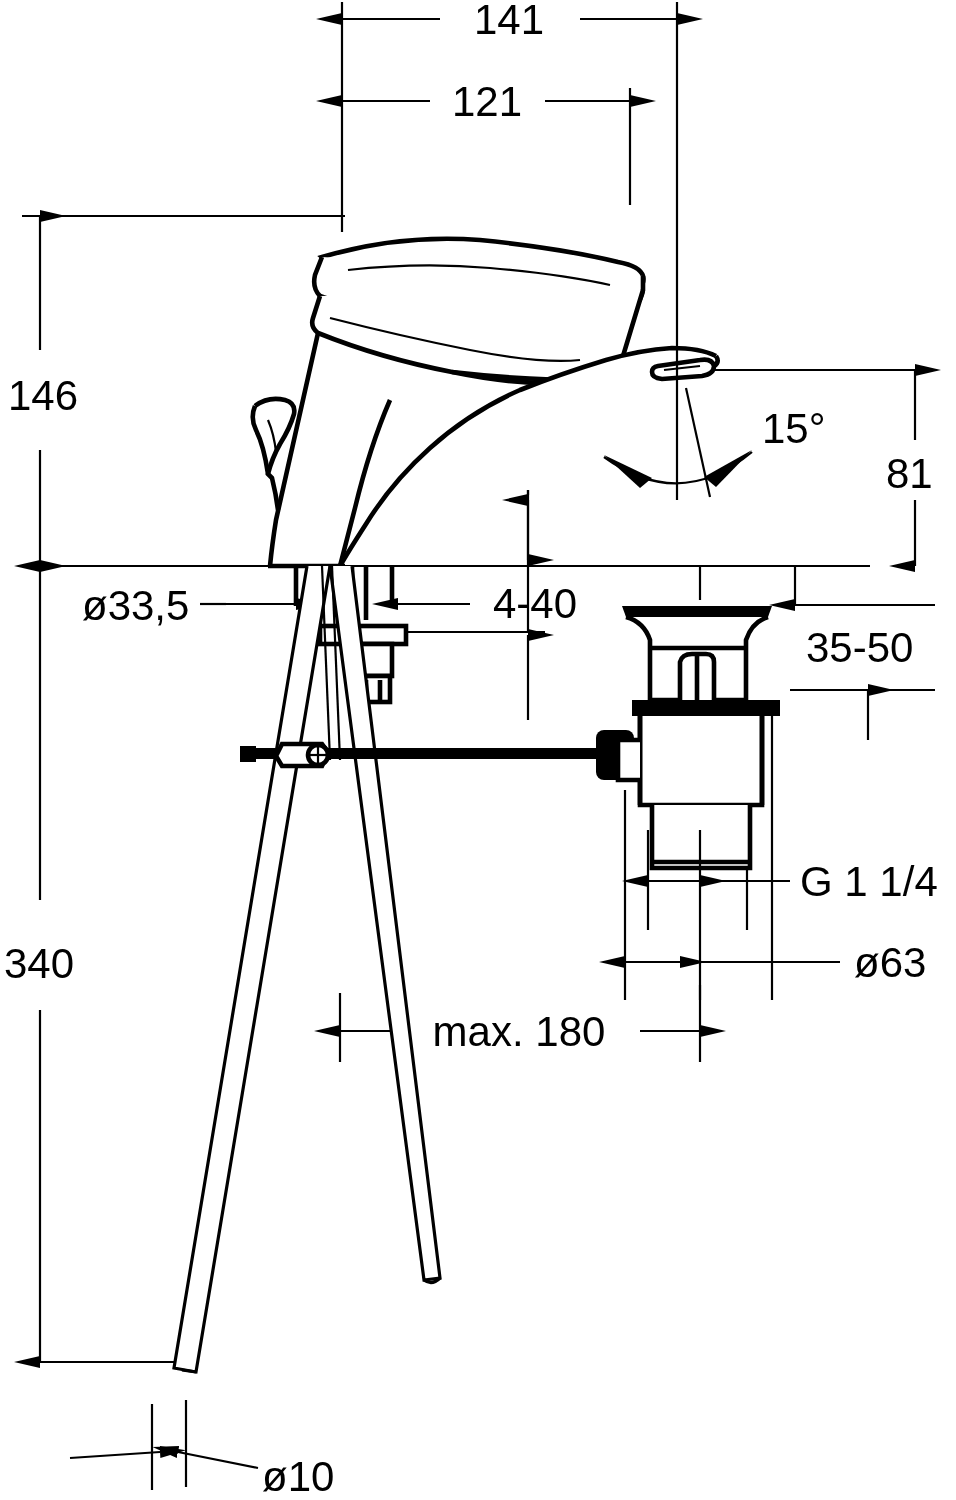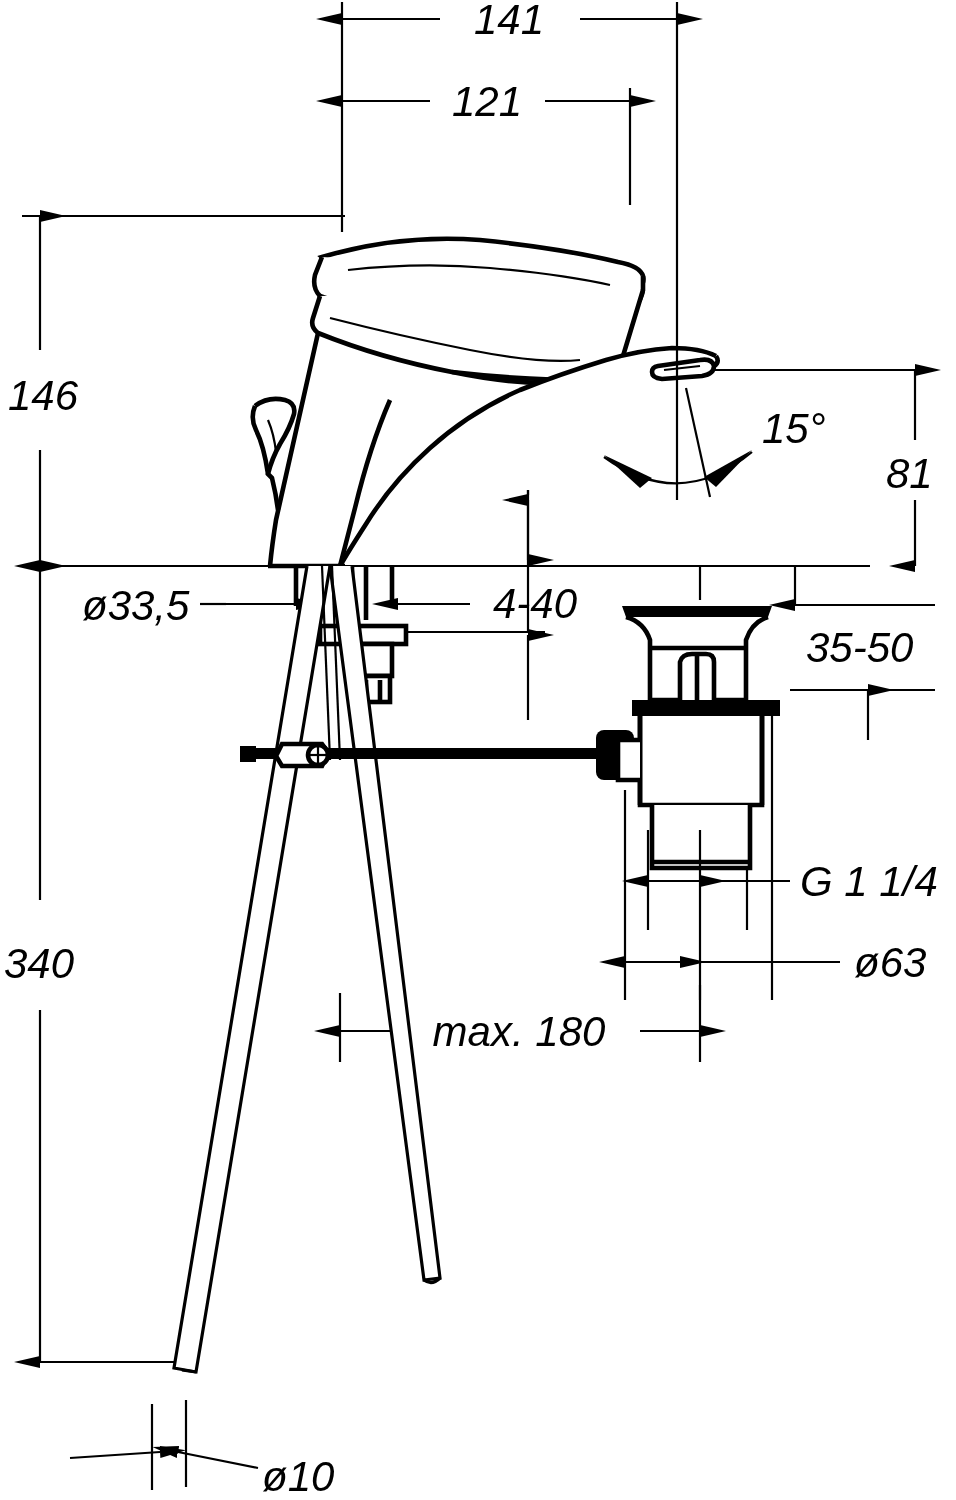--- a/index.html
+++ b/index.html
@@ -9,21 +9,20 @@
   }
   body {
     font-family: "Liberation Sans", sans-serif;
   }
   #drawing-root {
     position: relative;
     width: 956px;
     height: 1500px;
     background: #5eead4;
     overflow: hidden;
-    font-style: italic;
   }
   svg#tech-drawing {
     display: block;
     width: 956px;
     height: 1500px;
   }
   .dim-text {
     font-family: "Liberation Sans", sans-serif;
     font-size: 42px;
     fill: #000000;

